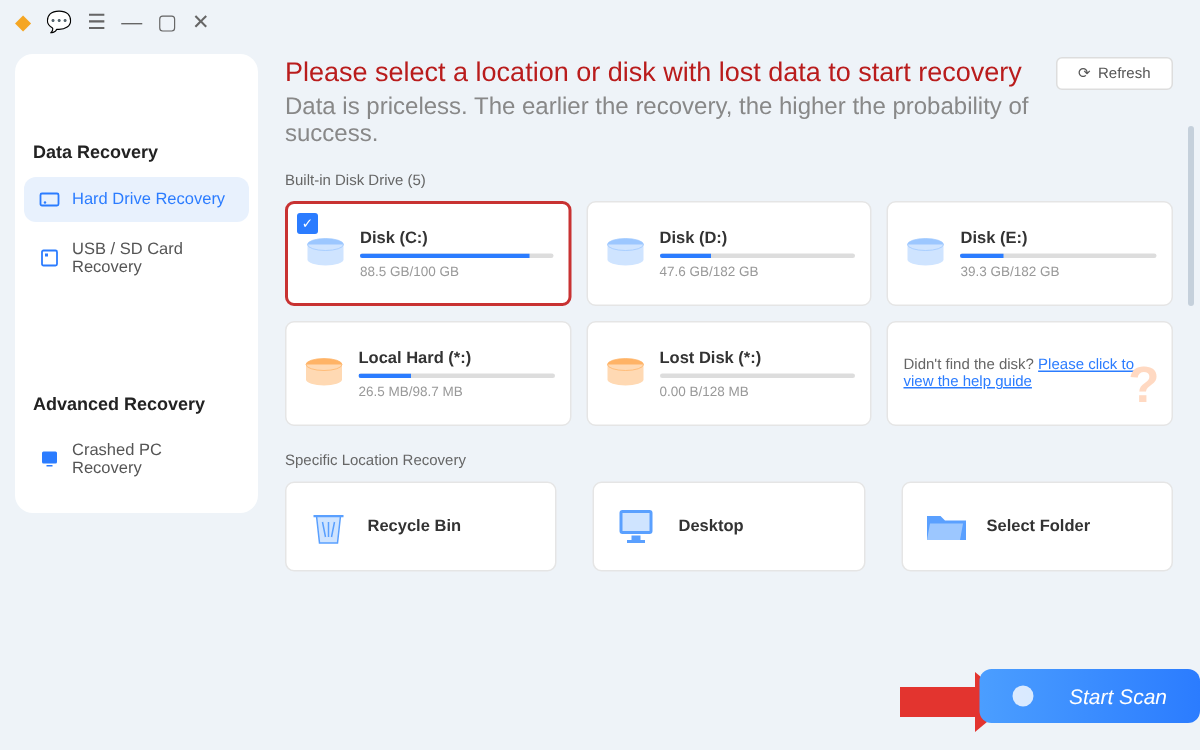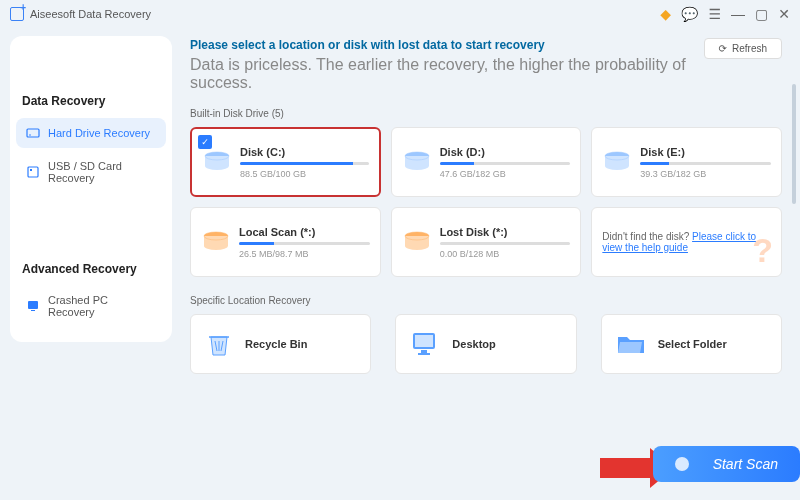--- a/index.html
+++ b/index.html
@@ -17,21 +17,21 @@
 
 .sidebar { width: 182px; padding: 8px 10px; }
 .sidebar-panel { background: #fff; border-radius: 12px; padding: 12px 6px; }
 .section-title { font-size: 12px; font-weight: bold; color: #222; padding: 6px 6px 10px; margin-top: 40px; }
 .nav-item { display: flex; align-items: center; gap: 8px; padding: 8px 10px; border-radius: 8px; font-size: 11px; color: #555; cursor: pointer; margin-bottom: 4px; }
 .nav-item.active { background: #e8f1fd; color: #2b7cff; font-weight: 500; }
 .nav-icon { width: 14px; height: 14px; display: inline-flex; align-items: center; justify-content: center; }
 
 .content { flex: 1; padding: 10px 18px 10px 8px; position: relative; }
 .content-header { display: flex; justify-content: space-between; align-items: flex-start; margin-bottom: 4px; }
-.heading { font-size: 12px; font-weight: bold; color: #0369a1; margin-bottom: 4px; }
+.heading { font-size: 18px; font-weight: normal; color: #b91c1c; margin-bottom: 4px; }
 .subtitle { font-size: 16px; color: #888; margin-bottom: 12px; }
 .refresh-btn { background: #fff; border: 1px solid #ddd; border-radius: 4px; padding: 4px 14px; font-size: 10px; color: #555; display: flex; align-items: center; gap: 5px; cursor: pointer; }
 
 .section-label { font-size: 10px; color: #666; margin-bottom: 8px; }
 
 .disk-grid { display: grid; grid-template-columns: repeat(3, 1fr); gap: 10px; margin-bottom: 18px; }
 .disk-card { background: #fff; border: 1px solid #e5e5e5; border-radius: 6px; padding: 10px; display: flex; gap: 8px; align-items: center; min-height: 70px; cursor: pointer; position: relative; }
 .disk-card.selected { border: 2px solid #c83232; }
 .disk-card.help { flex-direction: column; align-items: flex-start; justify-content: center; font-size: 10px; color: #666; background: #fff; position: relative; }
 .disk-card.help a { color: #2b7cff; text-decoration: underline; }
@@ -57,24 +57,20 @@
 
 .scrollbar-track { position: absolute; right: 4px; top: 56px; width: 4px; height: 200px; }
 .scrollbar-thumb { width: 4px; height: 120px; background: #c5d0db; border-radius: 2px; }
 
 svg { display: block; }
 </style>
 </head>
 <body>
 
 <div class="titlebar">
-  <div class="titlebar-left">
-    <span class="logo-icon"></span>
-    <span>Aiseesoft Data Recovery</span>
-  </div>
   <div class="titlebar-right">
     <span style="color:#f5a623">◆</span>
     <span>💬</span>
     <span>☰</span>
     <span>—</span>
     <span>▢</span>
     <span>✕</span>
   </div>
 </div>
 
@@ -186,21 +182,21 @@
         <div class="disk-card">
 
     <span class="disk-icon">
             <svg width="30" height="24" viewBox="0 0 30 24">
               <ellipse cx="15" cy="6" rx="12" ry="4" fill="#ffb366"></ellipse>
               <path d="M3 6 L3 16 A12 4 0 0 0 27 16 L27 6" fill="#ffd9b3"></path>
               <ellipse cx="15" cy="6" rx="12" ry="4" fill="none" stroke="#ffb366" stroke-width="0.5"></ellipse>
             </svg>
           </span>
     <div class="disk-info">
-      <div class="disk-name">Local Scan (*:)</div>
+      <div class="disk-name">Local Hard (*:)</div>
       <div class="disk-bar">
               <div class="disk-bar-fill" style="width:27%"></div>
             </div>
       <div class="disk-size">26.5 MB/98.7 MB</div>
     </div>
         </div>
         <div class="disk-card">
 
     <span class="disk-icon">
             <svg width="30" height="24" viewBox="0 0 30 24">

